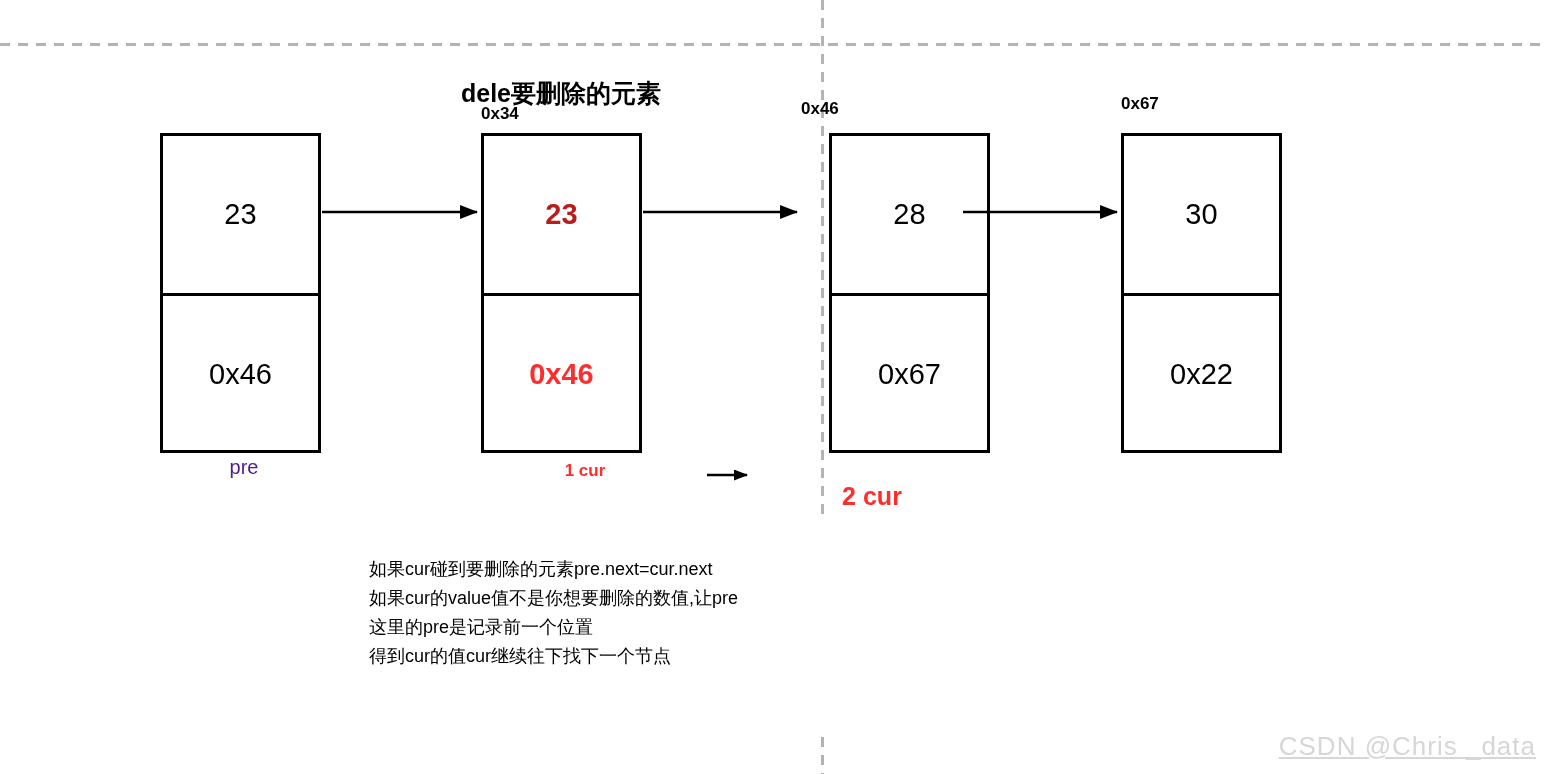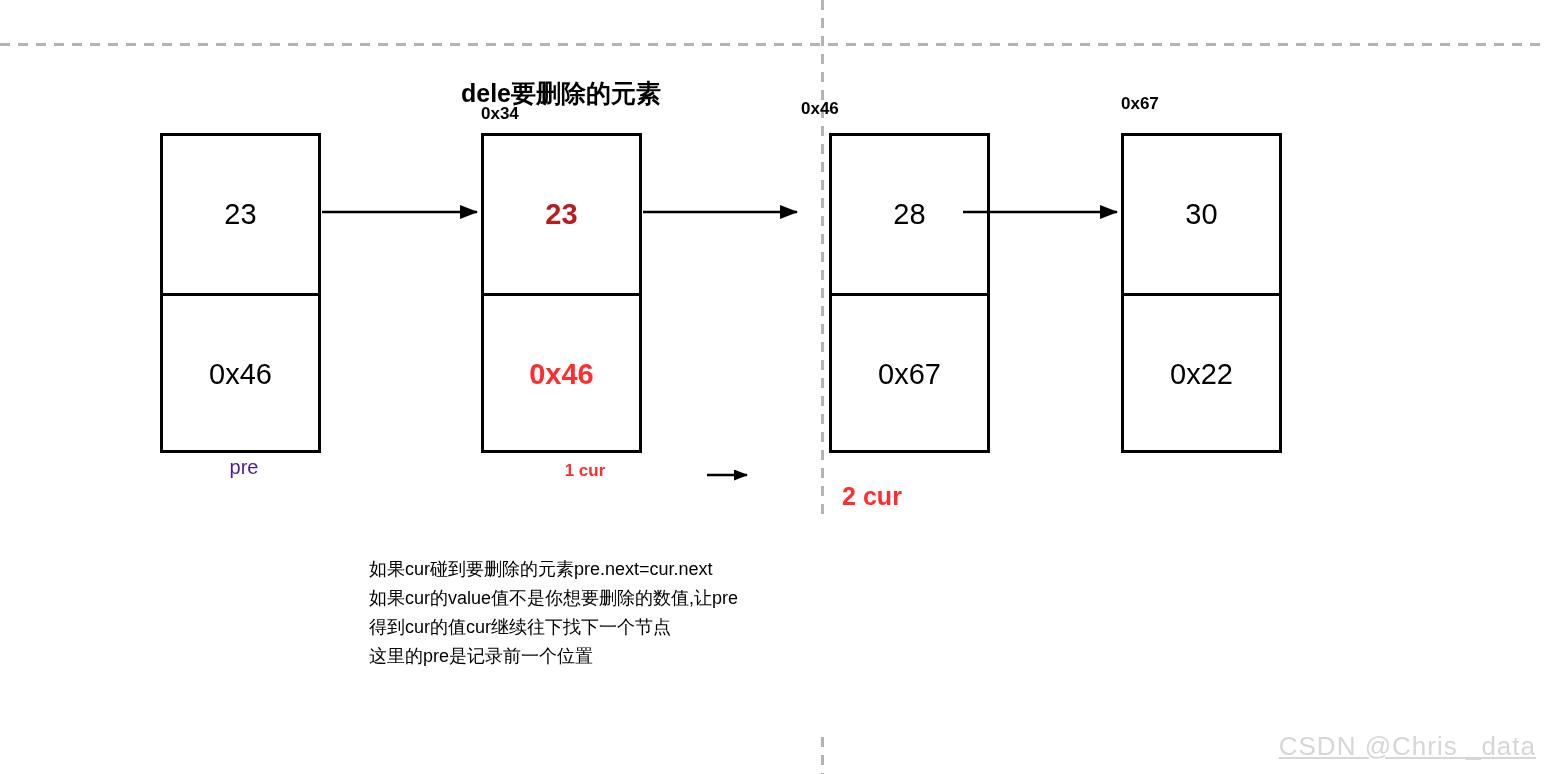--- a/index.html
+++ b/index.html
@@ -176,19 +176,19 @@
     </defs>
     <line x1="322" y1="212" x2="477" y2="212" stroke="#000000" stroke-width="2.6" marker-end="url(#ah)"></line>
     <line x1="643" y1="212" x2="797" y2="212" stroke="#000000" stroke-width="2.6" marker-end="url(#ah)"></line>
     <line x1="963" y1="212" x2="1117" y2="212" stroke="#000000" stroke-width="2.6" marker-end="url(#ah)"></line>
     <line x1="707" y1="475" x2="747" y2="475" stroke="#000000" stroke-width="2.4" marker-end="url(#ah-small)"></line>
   </svg>
 
   <div class="notes">
     <div>如果cur碰到要删除的元素pre.next=cur.next</div>
     <div>如果cur的value值不是你想要删除的数值,让pre</div>
+    <div>这里的pre是记录前一个位置</div>
     <div>得到cur的值cur继续往下找下一个节点</div>
-    <div>这里的pre是记录前一个位置</div>
   </div>
 
   <div class="watermark">CSDN @Chris _data</div>
 
 </div>
 
 </body></html>

